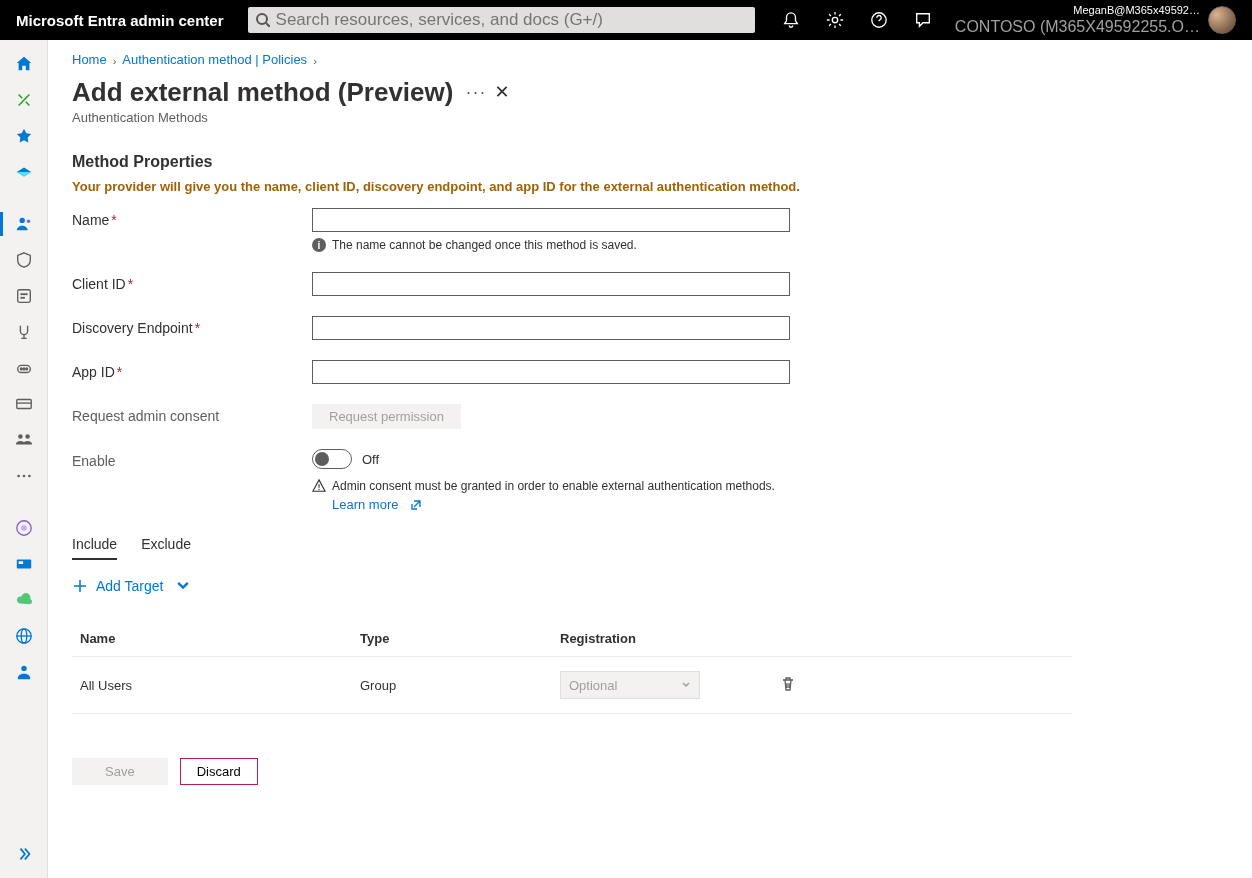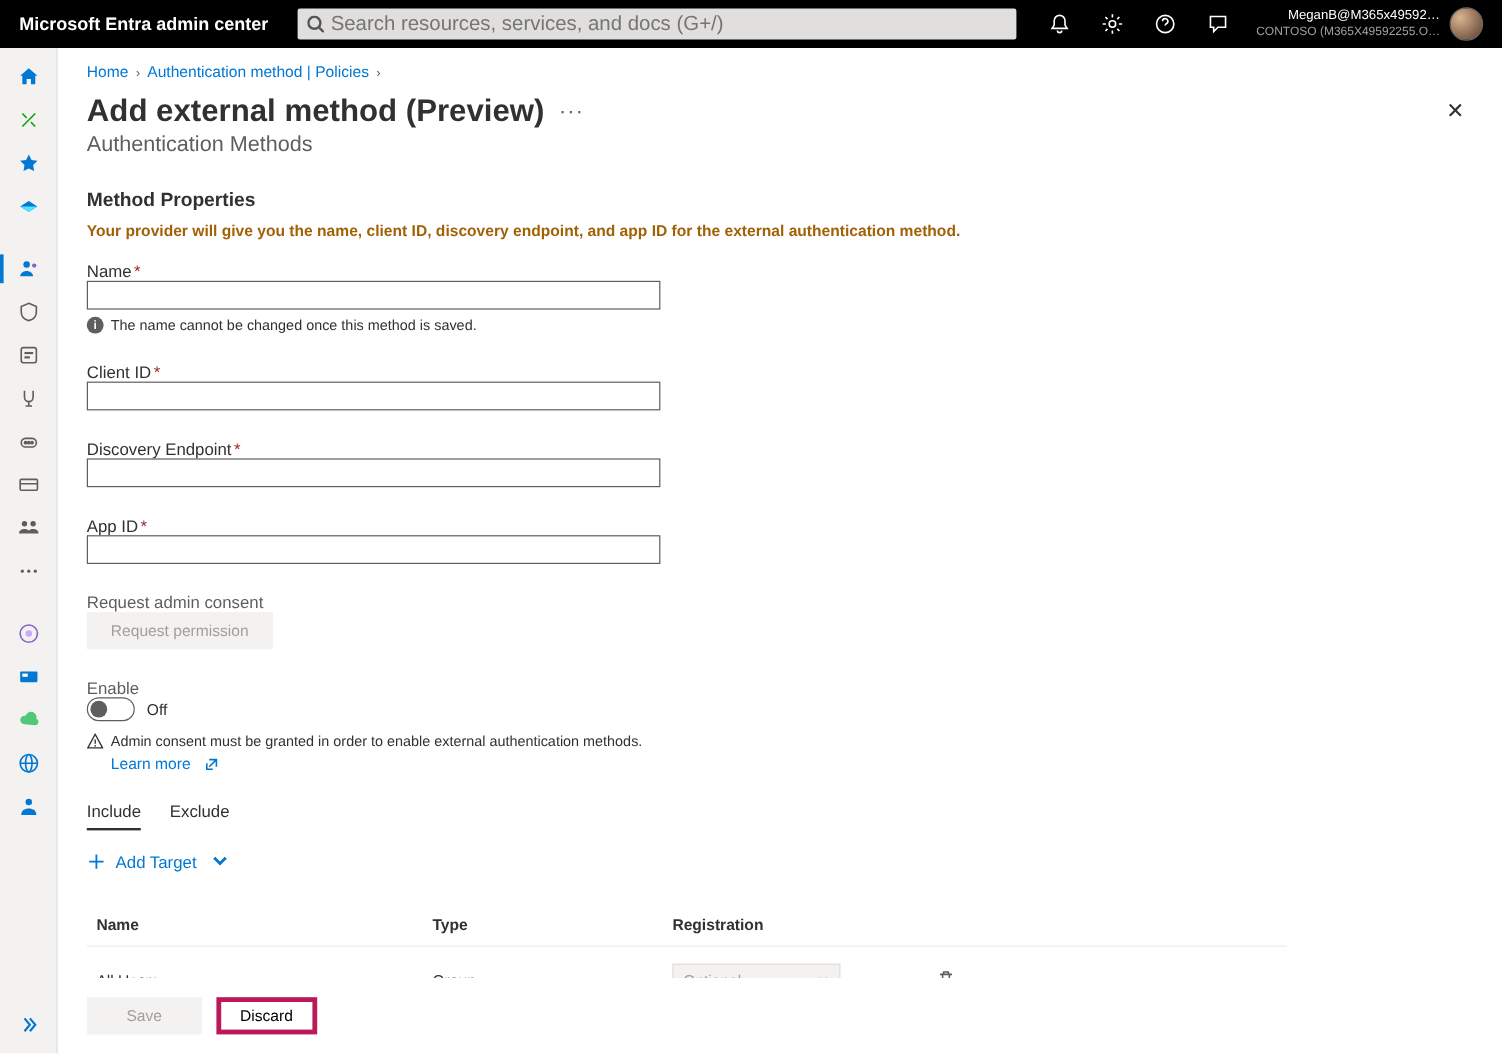--- a/index.html
+++ b/index.html
@@ -10,63 +10,63 @@
 .topbar .brand { font-size: 15px; font-weight: 600; margin-right: 24px; white-space: nowrap; }
 .searchbox { flex: 1; max-width: 620px; background: #e1dfdd; border-radius: 2px; height: 26px; display: flex; align-items: center; padding: 0 8px; color: #333; margin-right: 16px; }
 .searchbox svg { width: 14px; height: 14px; margin-right: 6px; fill: none; stroke: #555; stroke-width: 2; }
 .searchbox input { border: none; background: transparent; outline: none; font-size: 17px; flex: 1; color: #333; }
 .top-icons { display: flex; align-items: center; gap: 4px; margin-left: auto; }
 .top-icon { width: 40px; height: 40px; display: flex; align-items: center; justify-content: center; cursor: pointer; }
 .top-icon svg { width: 18px; height: 18px; fill: none; stroke: #fff; stroke-width: 1.5; }
 .account { display: flex; align-items: center; gap: 8px; padding-left: 8px; cursor: pointer; }
 .account-text { text-align: right; font-size: 11px; line-height: 1.2; }
 .account-text .user { color: #fff; }
-.account-text .tenant { color: #a0a0a0; font-size: 10px; }
+.account-text .tenant { color: #a0a0a0; font-size: 16px; }
 .avatar { width: 28px; height: 28px; border-radius: 50%; background: radial-gradient(circle at 30% 30%, #d9b48f, #5a3b2e); border: 1px solid #666; }
 
 
 .layout { display: flex; height: calc(878px - 40px); }
 .sidebar { width: 48px; background: #f3f2f1; border-right: 1px solid #e1dfdd; padding-top: 8px; display: flex; flex-direction: column; align-items: center; gap: 4px; }
 .side-icon { width: 48px; height: 32px; display: flex; align-items: center; justify-content: center; cursor: pointer; position: relative; }
 .side-icon.selected::before { content:""; position:absolute; left:0; top:4px; bottom:4px; width:3px; background:#0078d4; }
 .side-svg { width: 18px; height: 18px; }
 .side-spacer { height: 12px; }
 
 .main { flex: 1; overflow: auto; padding: 12px 24px 0 24px; position: relative; }
 
 
 .breadcrumb { display: flex; align-items: flex-end; gap: 6px; font-size: 13px; margin-bottom: 10px; }
 .breadcrumb a { color: #0078d4; text-decoration: none; cursor: pointer; }
 .breadcrumb .chev { color: #605e5c; font-size: 11px; }
 
 
-.page-head { display: flex; align-items: flex-start; justify-content: space-between; }
+.page-head { display: flex; align-items: flex-start; }
 .page-title { font-size: 26px; font-weight: 600; display: flex; align-items: center; gap: 12px; }
 .page-title .more { font-size: 18px; color: #605e5c; cursor: pointer; font-weight: normal; letter-spacing: 1px; }
-.page-sub { font-size: 18px; color: #605e5c; margin-top: 2px; }
+.page-sub { font-size: 13px; color: #605e5c; margin-top: 2px; }
 .close-x { font-size: 18px; cursor: pointer; color: #323130; padding: 4px 8px; }
 
 
 .section-title { font-size: 16px; font-weight: 600; margin-top: 28px; margin-bottom: 8px; }
 .section-desc { font-size: 13px; color: #a16207; margin-bottom: 14px; font-weight: bold; }
 
 
-.form-row { display: flex; align-items: flex-start; margin-bottom: 20px; flex-direction: column; }
+.form-row { display: flex; align-items: flex-start; margin-bottom: 20px; }
 .form-label { width: 240px; font-size: 14px; padding-top: 4px; color: #323130; }
 .form-label.muted { color: #605e5c; }
 .req { color: #a4262c; margin-left: 2px; }
 .form-control { width: 478px; }
 .form-control input[type=text] { width: 100%; height: 24px; border: 1px solid #605e5c; padding: 2px 6px; font-size: 13px; outline: none; }
 .hint { display:flex; align-items:center; gap:6px; margin-top:6px; font-size:12px; color:#323130; }
 .hint .info-ic { width:14px; height:14px; border-radius:50%; background:#605e5c; color:#fff; display:inline-flex; align-items:center; justify-content:center; font-size:10px; font-weight:bold; }
 .warn { display:flex; align-items:center; gap:6px; font-size:12px; color:#323130; }
 .warn svg { width:14px; height:14px; }
 .learn { color:#0078d4; text-decoration:none; font-size:13px; display:inline-flex; align-items:center; gap:12px; margin-top:4px; margin-left:20px; }
 
-.btn { border: 4px solid #be185d; background: #fff; padding: 4px 16px; font-size: 13px; cursor: pointer; }
+.btn { border: 1px solid #be185d; background: #fff; padding: 4px 16px; font-size: 13px; cursor: pointer; }
 .btn.disabled { background: #f3f2f1; color: #a19f9d; border-color: #f3f2f1; cursor: default; }
 .btn.primary-disabled { background: #f3f2f1; color: #a19f9d; border: none; cursor: default; padding: 6px 33px; }
 
 
 .toggle { width: 40px; height: 20px; border-radius: 10px; border: 1px solid #605e5c; position: relative; background: #fff; cursor: pointer; }
 .toggle::after { content:""; position:absolute; left:2px; top:2px; width:14px; height:14px; border-radius:50%; background:#605e5c; }
 .toggle-label { font-size:13px; color:#323130; margin-left:10px; }
 
 
 .tabs { display:flex; gap:24px; border-bottom: none; margin-top: 24px; }

